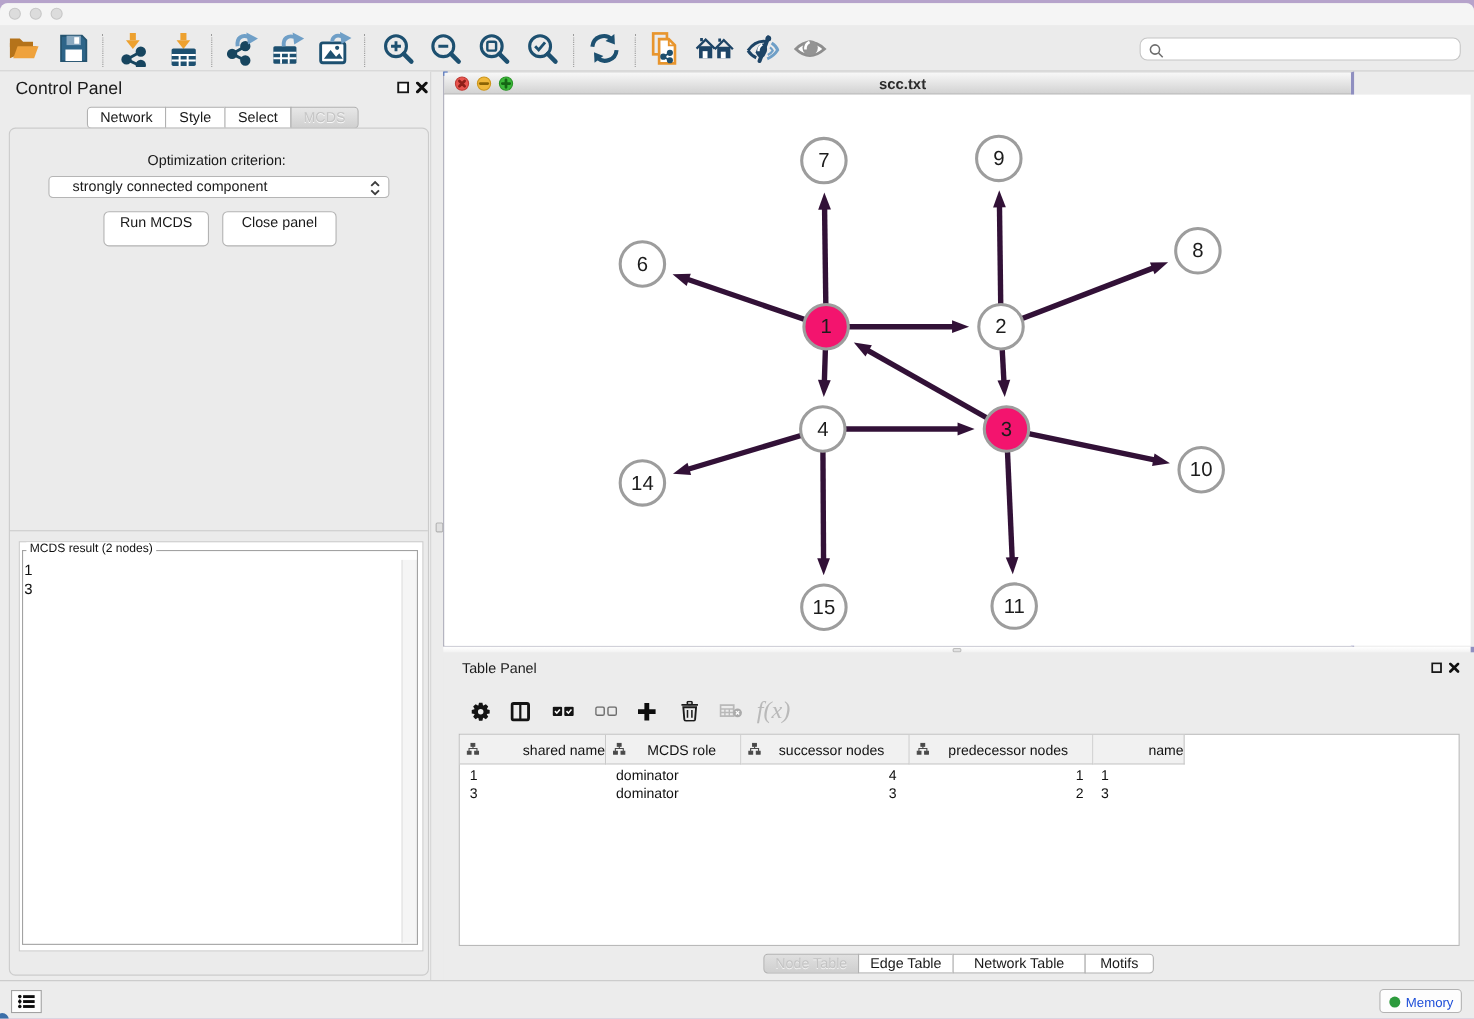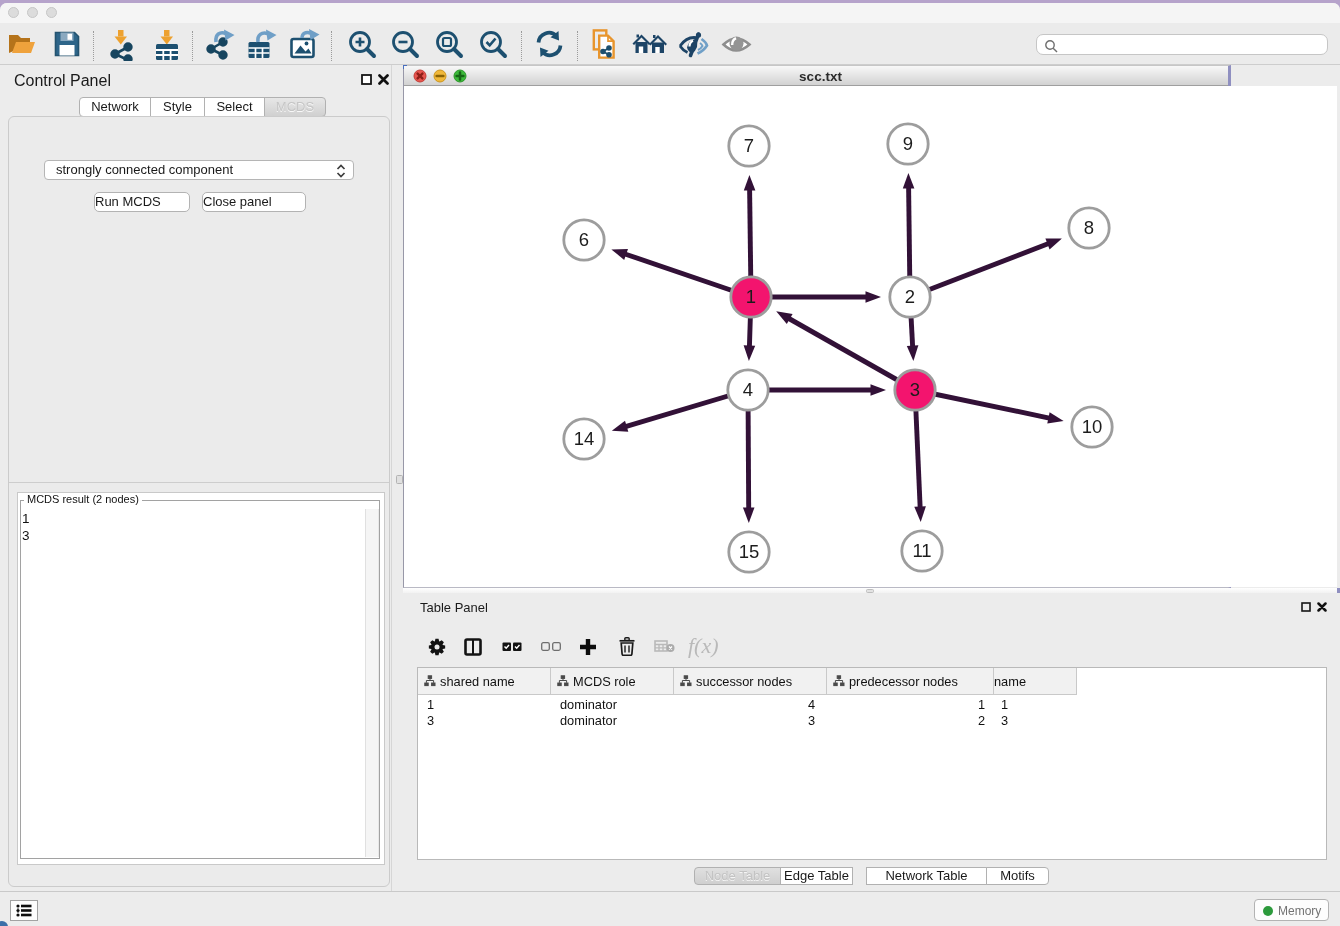--- a/index.html
+++ b/index.html
@@ -11,29 +11,29 @@
 .wtitle{position:absolute;left:0;top:2px;width:100%;text-align:center;font-size:13.5px;color:#ababab}
 .toolbar{position:absolute;left:0;top:23px;width:100%;height:42px;background:#ebebeb;border-bottom:1px solid #cdcdcd}
 .tsep{position:absolute;top:8px;height:30px;width:0;border-left:1px dotted #9b9b9b}
 .ticon{position:absolute;top:6px}
 .search{position:absolute;left:1036px;top:11px;width:292px;height:21px;background:#fff;border:1px solid #c6c6c6;border-radius:7px}
 .cpanel{position:absolute;left:0;top:65px;width:392px;height:826px;background:#ececec;border-right:1px solid #d6d6d6}
 .cphead{position:absolute;left:14px;top:7px;font-size:16px;color:#1a1a1a}
 .tab{position:absolute;top:97px;height:20px;background:#fff;border:1px solid #b1b1b1;font-size:13px;color:#191919;text-align:center;line-height:18px}
 .tabsel{background:linear-gradient(#e7e7e7,#d0d0d0);color:#c5c5c5;text-shadow:0 1px 0 #f8f8f8}
 .cpbox{position:absolute;left:8px;top:116px;width:382px;height:771px;border:1px solid #cbcbcb;border-radius:6px;background:#ebebeb}
-.btn{position:absolute;height:20px;background:#fff;border:1px solid #b3b3b3;border-radius:5px;font-size:13px;color:#191919;text-align:left;line-height:18px}
+.btn{position:absolute;height:32px;background:#fff;border:1px solid #b3b3b3;border-radius:5px;font-size:13px;color:#191919;text-align:center;line-height:18px}
 .netwin{position:absolute;left:403px;top:65px;width:828px;height:523px;border:1px solid #c6c6c6;border-left-color:#9898a8;border-right:3px solid #8f8fc0;border-bottom-color:#b9b9c4;background:#fff}
 .nettb{position:absolute;left:0;top:0;width:100%;height:20px;background:linear-gradient(#f8f8f8,#d2d2d2);border-bottom:1px solid #9f9f9f}
 .nettitle{position:absolute;left:0;top:2.5px;width:100%;text-align:center;font-size:13.5px;font-weight:700;color:#2b2b2b;text-indent:9px}
 .tpanel{position:absolute;left:403px;top:597px;width:937px;height:294px;background:#ececec}
 .btab{position:absolute;top:270px;height:18px;background:#fff;border:1px solid #b1b1b1;font-size:13px;color:#191919;text-align:center;line-height:16px}
 .statusbar{position:absolute;left:0;top:891px;width:1340px;height:35px;background:#ececec;border-top:1px solid #c9c9c9}
 .hcell{position:absolute;top:0;height:27px;background:#f1f1f1;border-right:1px solid #c9c9c9;border-bottom:1px solid #c9c9c9;font-size:12.8px;color:#111}
-.hlab{position:absolute;left:22px;right:0;top:6px;text-align:left}
+.hlab{position:absolute;left:22px;right:0;top:6px;text-align:right}
 .rcell{position:absolute;font-size:12.8px;color:#111;height:16px}
 </style></head>
 <body>
 <div class="win"></div>
 <div class="titlebar">
 <div class="tl" style="left:8px"></div>
     <div class="tl" style="left:27px"></div>
     <div class="tl" style="left:46px"></div>
 </div>
 <div class="toolbar">
@@ -176,21 +176,22 @@
     </svg>
 <svg class="abs" style="left:378px;top:9px" width="11" height="11" viewBox="0 0 11 11">
       <path d="M1.5 1.5 L9.5 9.5 M9.5 1.5 L1.5 9.5" stroke="#111" stroke-width="2.7" stroke-linecap="round"></path>
     </svg>
 <div class="tab" style="left:79px;width:72px;border-radius:4px 0 0 4px;top:32px">Network</div>
 <div class="tab" style="left:150px;width:55px;top:32px">Style</div>
 <div class="tab" style="left:204px;width:61px;top:32px">Select</div>
 <div class="tab tabsel" style="left:264px;width:62px;border-radius:0 4px 4px 0;top:32px">MCDS</div>
 <div class="cpbox" style="top:51px;height:771px"></div>
 <div class="abs" style="left:9px;top:417px;width:380px;border-top:1px solid #cdcdcd"></div>
-<div class="abs" style="left:44px;top:95px;width:310px;height:20px;background:#fff;border:1px solid #b5b5b5;border-radius:4px;font-size:13px;color:#191919;line-height:18px;padding-left:11px">strongly connected component
+<div class="abs" style="left:8px;top:73px;width:378px;text-align:center;font-size:13px;color:#191919">Optimization criterion:</div>
+<div class="abs" style="left:44px;top:95px;width:310px;height:20px;background:#fff;border:1px solid #b5b5b5;border-radius:4px;font-size:13px;color:#191919;line-height:18px;padding-left:21px">strongly connected component
 <svg style="position:absolute;right:7px;top:3px" width="10" height="14" viewBox="0 0 10 14">
         <path d="M1.5 5 L5 1.5 L8.5 5" fill="none" stroke="#3d3d3d" stroke-width="1.7"></path>
         <path d="M1.5 9 L5 12.5 L8.5 9" fill="none" stroke="#3d3d3d" stroke-width="1.7"></path>
       </svg>
 </div>
 <div class="btn" style="left:94px;top:127px;width:96px">Run MCDS</div>
 <div class="btn" style="left:202px;top:127px;width:104px">Close panel</div>
 <div class="abs" style="left:17px;top:427px;width:368px;height:373px;background:#fff;border:1px solid #c9c9c9"></div>
 <div class="abs" style="left:20px;top:435px;width:360px;height:359px;border:1px solid #a2a2a2"></div>
 <div class="abs" style="left:24px;top:428px;font-size:11px;color:#111;background:#fff;padding:0 3px">MCDS result (2 nodes)</div>
@@ -363,35 +364,35 @@
 <div class="rcell" style="left:157px;top:100px">dominator</div>
 <div class="rcell" style="left:312px;top:100px;width:100px;text-align:right">4</div>
 <div class="rcell" style="left:482px;top:100px;width:100px;text-align:right">1</div>
 <div class="rcell" style="left:598px;top:100px">1</div>
 <div class="rcell" style="left:24px;top:116px">3</div>
 <div class="rcell" style="left:157px;top:116px">dominator</div>
 <div class="rcell" style="left:312px;top:116px;width:100px;text-align:right">3</div>
 <div class="rcell" style="left:482px;top:116px;width:100px;text-align:right">2</div>
 <div class="rcell" style="left:598px;top:116px">3</div>
 <div class="btab" style="left:291px;width:87px;border-radius:4px 0 0 4px;background:linear-gradient(#e0e0e0,#cfcfcf);color:#c3c3c3;text-shadow:0 1px 0 #f5f5f5">Node Table</div>
-<div class="btab" style="left:377px;width:73px">Edge Table</div>
+<div class="btab" style="left:377px;width:87px">Edge Table</div>
 <div class="btab" style="left:463px;width:121px">Network Table</div>
 <div class="btab" style="left:583px;width:63px;border-radius:0 4px 4px 0">Motifs</div>
 </div>
 <div class="statusbar">
 <div class="abs" style="left:10px;top:8px;width:28px;height:21px;background:#fdfdfd;border:1.5px solid #a2a2a2"></div>
 <svg class="abs" style="left:16px;top:12px" width="16" height="13" viewBox="0 0 16 13">
       <g fill="#0d0d0d">
         <circle cx="2" cy="2" r="1.6"></circle>
         <circle cx="2" cy="6.5" r="1.6"></circle>
         <circle cx="2" cy="11" r="1.6"></circle>
         <rect x="5" y="0.7" width="10.5" height="2.6"></rect>
         <rect x="5" y="5.2" width="10.5" height="2.6"></rect>
         <rect x="5" y="9.7" width="10.5" height="2.6"></rect>
       </g>
       <path d="M2 2 v9" stroke="#0d0d0d" stroke-width="0.8" stroke-dasharray="1 1"></path>
     </svg>
 <div class="abs" style="left:1254px;top:7px;width:75px;height:22px;background:#fdfdfd;border:1px solid #b3b3b3;border-radius:4px">
 <div style="position:absolute;left:8px;top:5.5px;width:10px;height:10px;border-radius:50%;background:#2c9a3c"></div>
-<div style="position:absolute;left:23px;top:4px;font-size:12px;color:#737373">Memory</div>
+<div style="position:absolute;left:23px;top:4px;font-size:12px;color:#1d4ed8">Memory</div>
 </div>
 <div class="abs" style="left:-4px;top:29px;width:12px;height:12px;border-radius:50%;background:#3c6fa8"></div>
 </div>
 
 </body></html>

